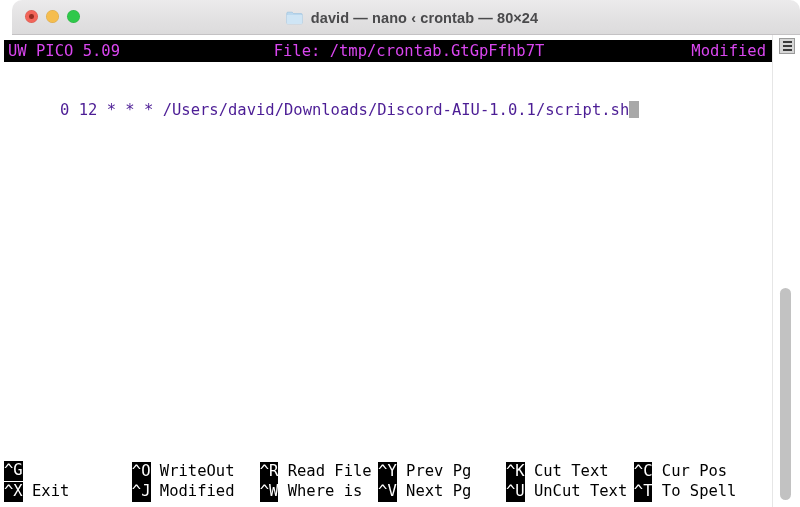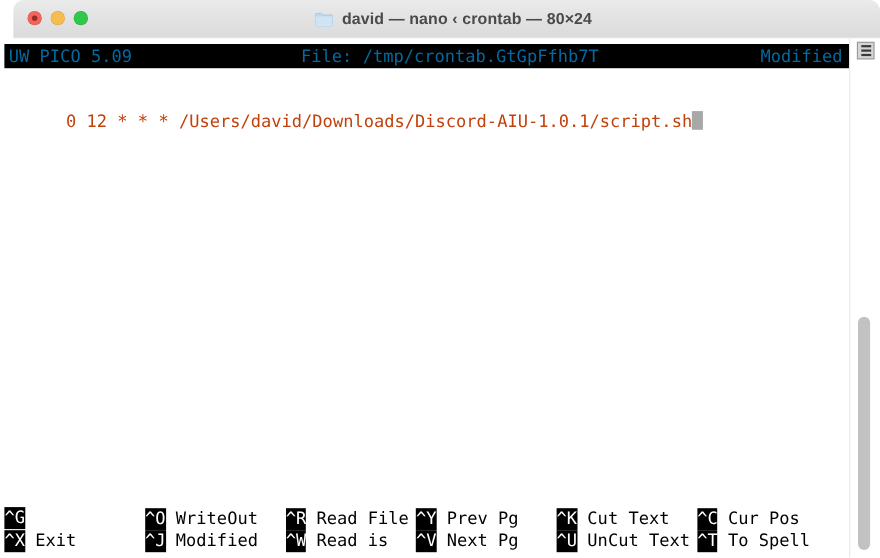--- a/index.html
+++ b/index.html
@@ -104,21 +104,21 @@
     color: #000000;
     overflow: hidden;
   }
 
   .term-bar {
     position: absolute;
     left: 4px;
     width: 768px;
     height: 22px;
     background: #000000;
-    color: #0369a1;
+    color: #d946ef;
     white-space: pre;
     overflow: hidden;
   }
   #header-bar { top: 5px; }
 
   .term-bar .seg {
     position: absolute;
     top: 1px;
     white-space: pre;
     font-family: "DejaVu Sans Mono", "Liberation Mono", monospace;
@@ -132,21 +132,21 @@
   
   #content {
     position: absolute;
     left: 4px;
     top: 45px;
     width: 768px;
     white-space: pre;
     font-family: "DejaVu Sans Mono", "Liberation Mono", monospace;
     font-size: 15.5px;
     line-height: 20px;
-    color: #c2410c;
+    color: #4c1d95;
   }
   #content-line {
     white-space: pre;
     display: inline;
   }
   #cursor {
     display: inline-block;
     width: 9.4px;
     height: 17px;
     background: #a8a8a8;
@@ -276,21 +276,21 @@
           <div class="help-item" style="left: 0px;"><span class="help-key">^G</span></div>
           <div class="help-item" style="left: 127.84px;"><span class="help-key">^O</span><span class="help-label"> WriteOut</span></div>
           <div class="help-item" style="left: 255.68px;"><span class="help-key">^R</span><span class="help-label"> Read File</span></div>
           <div class="help-item" style="left: 374.12px;"><span class="help-key">^Y</span><span class="help-label"> Prev Pg</span></div>
           <div class="help-item" style="left: 501.96px;"><span class="help-key">^K</span><span class="help-label"> Cut Text</span></div>
           <div class="help-item" style="left: 629.8px;"><span class="help-key">^C</span><span class="help-label"> Cur Pos</span></div>
         </div>
       <div class="help-row" id="help-row-2">
           <div class="help-item" style="left: 0px;"><span class="help-key">^X</span><span class="help-label"> Exit</span></div>
           <div class="help-item" style="left: 127.84px;"><span class="help-key">^J</span><span class="help-label"> Modified</span></div>
-          <div class="help-item" style="left: 255.68px;"><span class="help-key">^W</span><span class="help-label"> Read is</span></div>
+          <div class="help-item" style="left: 255.68px;"><span class="help-key">^W</span><span class="help-label"> Where is</span></div>
           <div class="help-item" style="left: 374.12px;"><span class="help-key">^V</span><span class="help-label"> Next Pg</span></div>
           <div class="help-item" style="left: 501.96px;"><span class="help-key">^U</span><span class="help-label"> UnCut Text</span></div>
           <div class="help-item" style="left: 629.8px;"><span class="help-key">^T</span><span class="help-label"> To Spell</span></div>
         </div>
     </div>
   </div>
 
   <div id="gutter">
     <div id="scroll-marker">
       <i></i>

